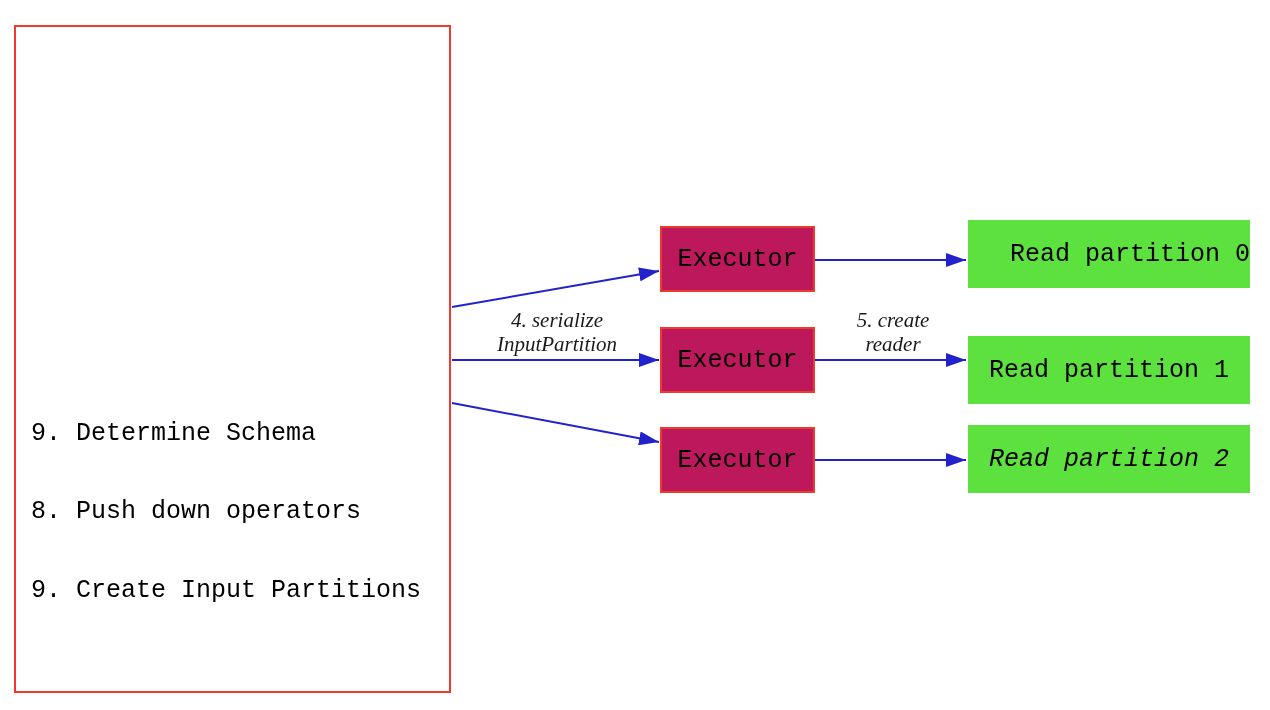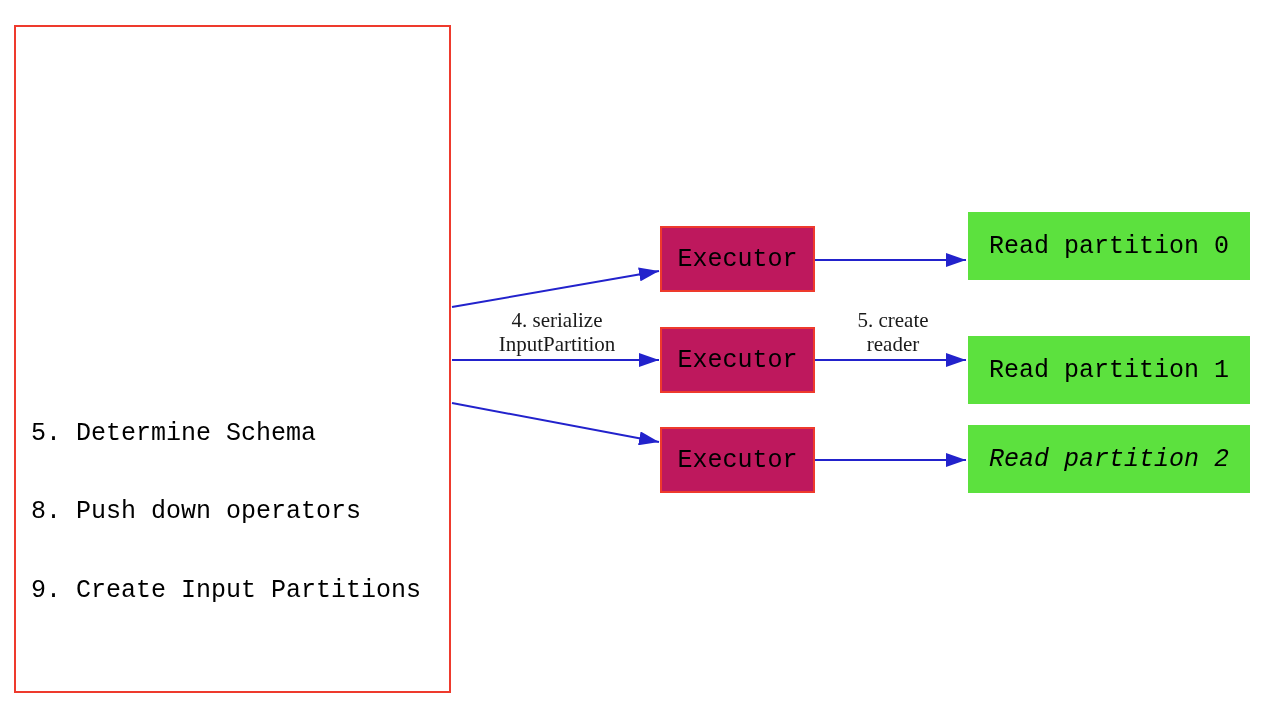--- a/index.html
+++ b/index.html
@@ -72,32 +72,33 @@
     left: 968px;
     width: 282px;
     height: 68px;
     background: #5ce13e;
     display: flex;
     align-items: center;
     justify-content: center;
     font-size: 25px;
     white-space: pre;
   }
-  .partition-0 { top: 212px; }
+  .partition-0 { top: 220px; justify-content: flex-end; }
   .partition-1 { top: 336px; }
   .partition-2 { top: 425px; font-style: italic; }
   .edge-label {
     position: absolute;
     transform: translateX(-50%);
     font-family: "Liberation Serif", "DejaVu Serif", serif;
     font-size: 21px;
     line-height: 24px;
     text-align: center;
     white-space: nowrap;
     color: #1a1a1a;
+    font-style: italic;
   }
   .edge-label span { display: block; }
   .label-serialize { left: 557px; top: 308px; }
   .label-create-reader { left: 893px; top: 308px; }
 </style>
 </head>
 <body>
 
 <div class="canvas">
 
@@ -110,21 +111,21 @@
     <line x1="452" y1="307" x2="659" y2="271" stroke="#2222cc" stroke-width="2" marker-end="url(#arrowhead)"></line>
     <line x1="452" y1="360" x2="659" y2="360" stroke="#2222cc" stroke-width="2" marker-end="url(#arrowhead)"></line>
     <line x1="452" y1="403" x2="659" y2="442" stroke="#2222cc" stroke-width="2" marker-end="url(#arrowhead)"></line>
     <line x1="814" y1="260" x2="966" y2="260" stroke="#2222cc" stroke-width="2" marker-end="url(#arrowhead)"></line>
     <line x1="814" y1="360" x2="966" y2="360" stroke="#2222cc" stroke-width="2" marker-end="url(#arrowhead)"></line>
     <line x1="814" y1="460" x2="966" y2="460" stroke="#2222cc" stroke-width="2" marker-end="url(#arrowhead)"></line>
   </svg>
 
   <div class="driver-box">
     <div class="driver-steps">
-      <div>5. Determine Schema</div>
+      <div>9. Determine Schema</div>
       <div>8. Push down operators</div>
       <div>9. Create Input Partitions</div>
     </div>
   </div>
 
   <div class="executor-box executor-0">
     <span>Executor</span>
   </div>
   <div class="executor-box executor-1">
     <span>Executor</span>

